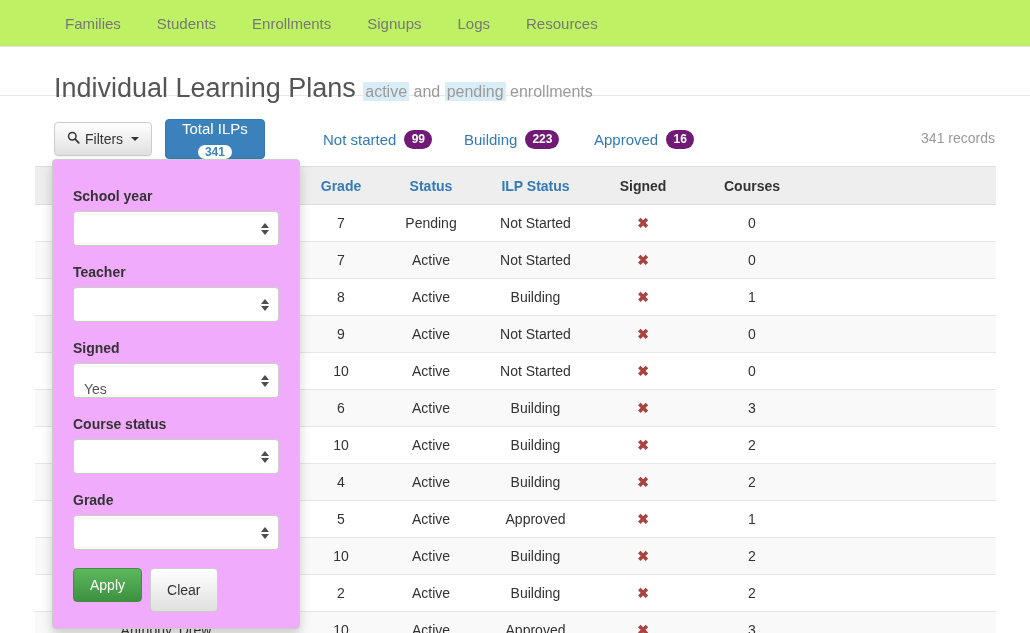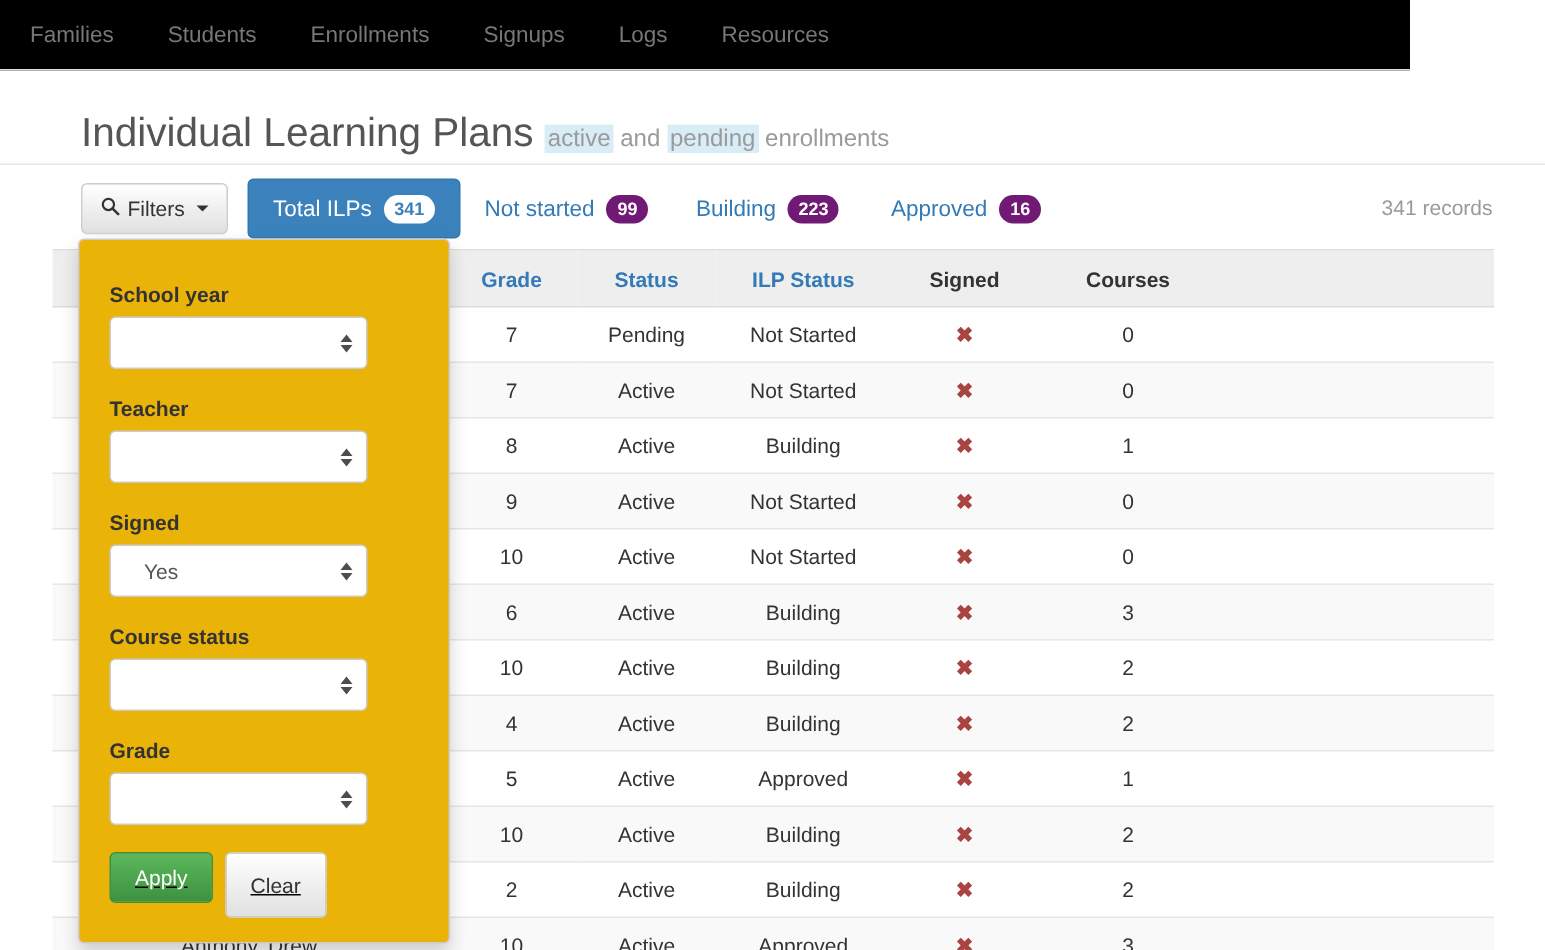--- a/index.html
+++ b/index.html
@@ -9,23 +9,24 @@
     overflow: hidden;
     background: #ffffff;
     font-family: "Liberation Sans", sans-serif;
     -webkit-font-smoothing: antialiased;
   }
 
   
   .navbar {
     position: absolute;
     top: 0; left: 0;
-    width: 940px; height: 47px;
-    background: #000000;
+    width: 1030px; height: 47px;
+    background: #bef264;
     border-bottom: 1px solid #e0e0e0;
+    padding-left: 45px;
   }
   .nav-list {
     display: flex;
     align-items: stretch;
     height: 47px;
     padding-left: 2px;
   }
   .nav-item {
     display: flex;
     align-items: center;
@@ -39,21 +40,21 @@
   .nav-item.active {
     color: #555555;
     background: linear-gradient(to bottom, #d4d4d4 0%, #dedede 45%, #d9d9d9 100%);
     box-shadow: inset 0 1px 2px rgba(0,0,0,.08);
   }
 
   
   .page-head {
     position: absolute;
     left: 0; top: 48px;
-    width: 1030px; height: 62px;
+    width: 1030px; height: 48px;
     background: #fff;
     border-bottom: 1px solid #e7e7e7;
   }
   .page-title {
     position: absolute;
     left: 54px; top: 7px;
     font-size: 27px;
     color: #555555;
     font-weight: normal;
     white-space: nowrap;
@@ -110,20 +111,21 @@
     padding: 0 16px;
     font-size: 15px;
     cursor: pointer;
     border-radius: 4px;
     white-space: nowrap;
   }
   .statbtn.primary {
     background: #3b82bd;
     color: #ffffff;
     border: 1px solid #3578ad;
+    flex-direction: column;
   }
   .statbtn.plain { color: #337ab7; }
   .badge {
     display: inline-flex;
     align-items: center;
     justify-content: center;
     min-width: 28px;
     height: 19px;
     padding: 0 7px;
     border-radius: 10px;
@@ -139,44 +141,44 @@
     font-size: 14px;
     color: #999999;
   }
 
   
   .filter-panel {
     position: absolute;
     left: 52px; top: 159px;
     width: 248px;
     height: 470px;
-    background: #eab308;
+    background: #f0abfc;
     border: 1px solid #cccccc;
     border-radius: 4px;
     box-shadow: 0 6px 12px rgba(0,0,0,.175);
     z-index: 30;
     padding: 28px 20px 0 20px;
   }
   .fld-label {
     font-size: 14px;
     font-weight: bold;
     color: #333333;
     margin-bottom: 7px;
   }
   .fld-wrap { margin-bottom: 18px; }
   .fake-select {
     position: relative;
-    width: 172px;
+    width: 206px;
     height: 35px;
     border: 1px solid #cccccc;
     border-radius: 4px;
     background: #ffffff;
     display: flex;
-    align-items: center;
-    padding-left: 22px;
+    align-items: flex-end;
+    padding-left: 10px;
     font-size: 14px;
     color: #555555;
     cursor: pointer;
   }
   .spinner {
     position: absolute;
     right: 9px; top: 50%;
     transform: translateY(-50%);
     display: flex;
     flex-direction: column;
@@ -188,21 +190,20 @@
     border-left: 4px solid transparent;
     border-right: 4px solid transparent;
   }
   .spinner i.up   { border-bottom: 5px solid #4d4d4d; }
   .spinner i.down { border-top: 5px solid #4d4d4d; }
 
   .panel-actions {
     display: flex;
     gap: 8px;
     margin-top: 12px;
-    text-decoration: underline;
   }
   .btn-apply {
     height: 34px;
     padding: 0 16px;
     background: linear-gradient(to bottom, #5cb85c 0%, #3d9140 100%);
     border: 1px solid #3e8f3e;
     border-radius: 4px;
     color: #ffffff;
     font-size: 14px;
     cursor: pointer;

